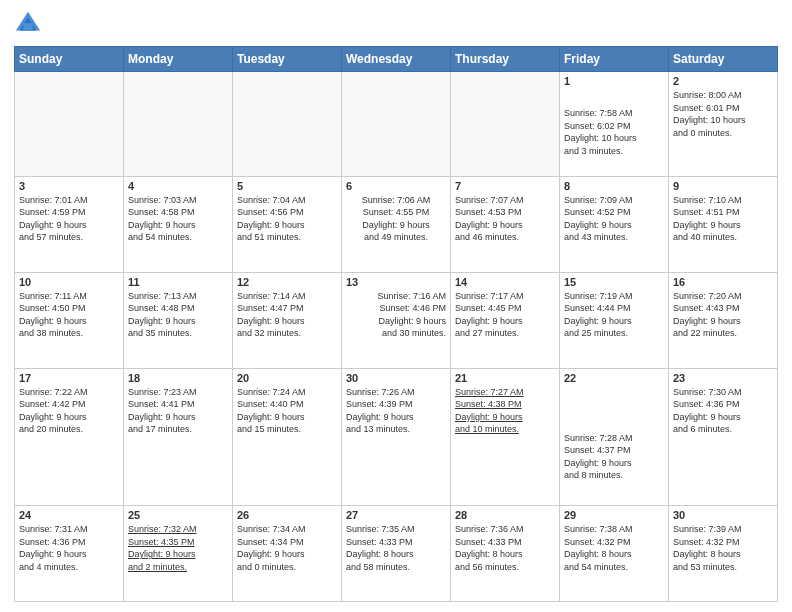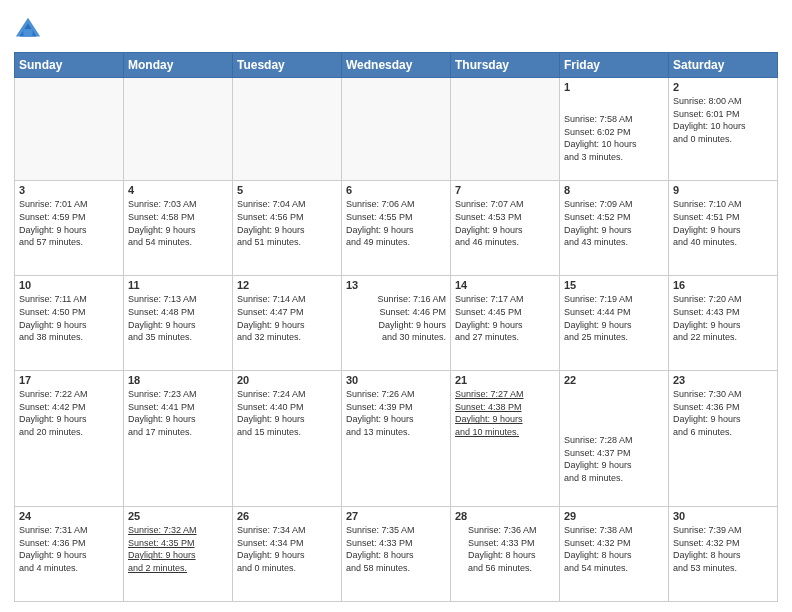--- a/index.html
+++ b/index.html
@@ -6,21 +6,21 @@
     body {
       font-family: Arial, sans-serif;
       background: #fff;
       width: 792px;
       height: 612px;
       overflow: hidden;
     }
     .page {
       width: 792px;
       height: 612px;
-      padding: 16px 14px 10px 14px;
+      padding: 10px 14px 10px 14px;
       display: flex;
       flex-direction: column;
     }
     .header {
       display: flex;
       justify-content: space-between;
       align-items: flex-start;
       margin-bottom: 8px;
     }
     .logo {
@@ -168,21 +168,21 @@
           </td>
           <td>
             <span class="day-num">5</span>
             <div class="day-info" style="white-space: pre-line;">Sunrise: 7:04 AM
 Sunset: 4:56 PM
 Daylight: 9 hours
 and 51 minutes.</div>
           </td>
           <td>
             <span class="day-num">6</span>
-            <div class="day-info" style="white-space: pre-line;">Sunrise: 7:06 AM
+            <div class="day-info" style="white-space: pre-line; text-align: center;">Sunrise: 7:06 AM
 Sunset: 4:55 PM
 Daylight: 9 hours
 and 49 minutes.</div>
           </td>
           <td>
             <span class="day-num">7</span>
             <div class="day-info" style="white-space: pre-line;">Sunrise: 7:07 AM
 Sunset: 4:53 PM
 Daylight: 9 hours
 and 46 minutes.</div>
@@ -328,21 +328,21 @@
           </td>
           <td>
             <span class="day-num">27</span>
             <div class="day-info" style="white-space: pre-line;">Sunrise: 7:35 AM
 Sunset: 4:33 PM
 Daylight: 8 hours
 and 58 minutes.</div>
           </td>
           <td>
             <span class="day-num">28</span>
-            <div class="day-info" style="white-space: pre-line; margin-left: 13px;">Sunrise: 7:36 AM
+            <div class="day-info" style="white-space: pre-line;">Sunrise: 7:36 AM
 Sunset: 4:33 PM
 Daylight: 8 hours
 and 56 minutes.</div>
           </td>
           <td>
             <span class="day-num">29</span>
             <div class="day-info" style="white-space: pre-line;">Sunrise: 7:38 AM
 Sunset: 4:32 PM
 Daylight: 8 hours
 and 54 minutes.</div>

